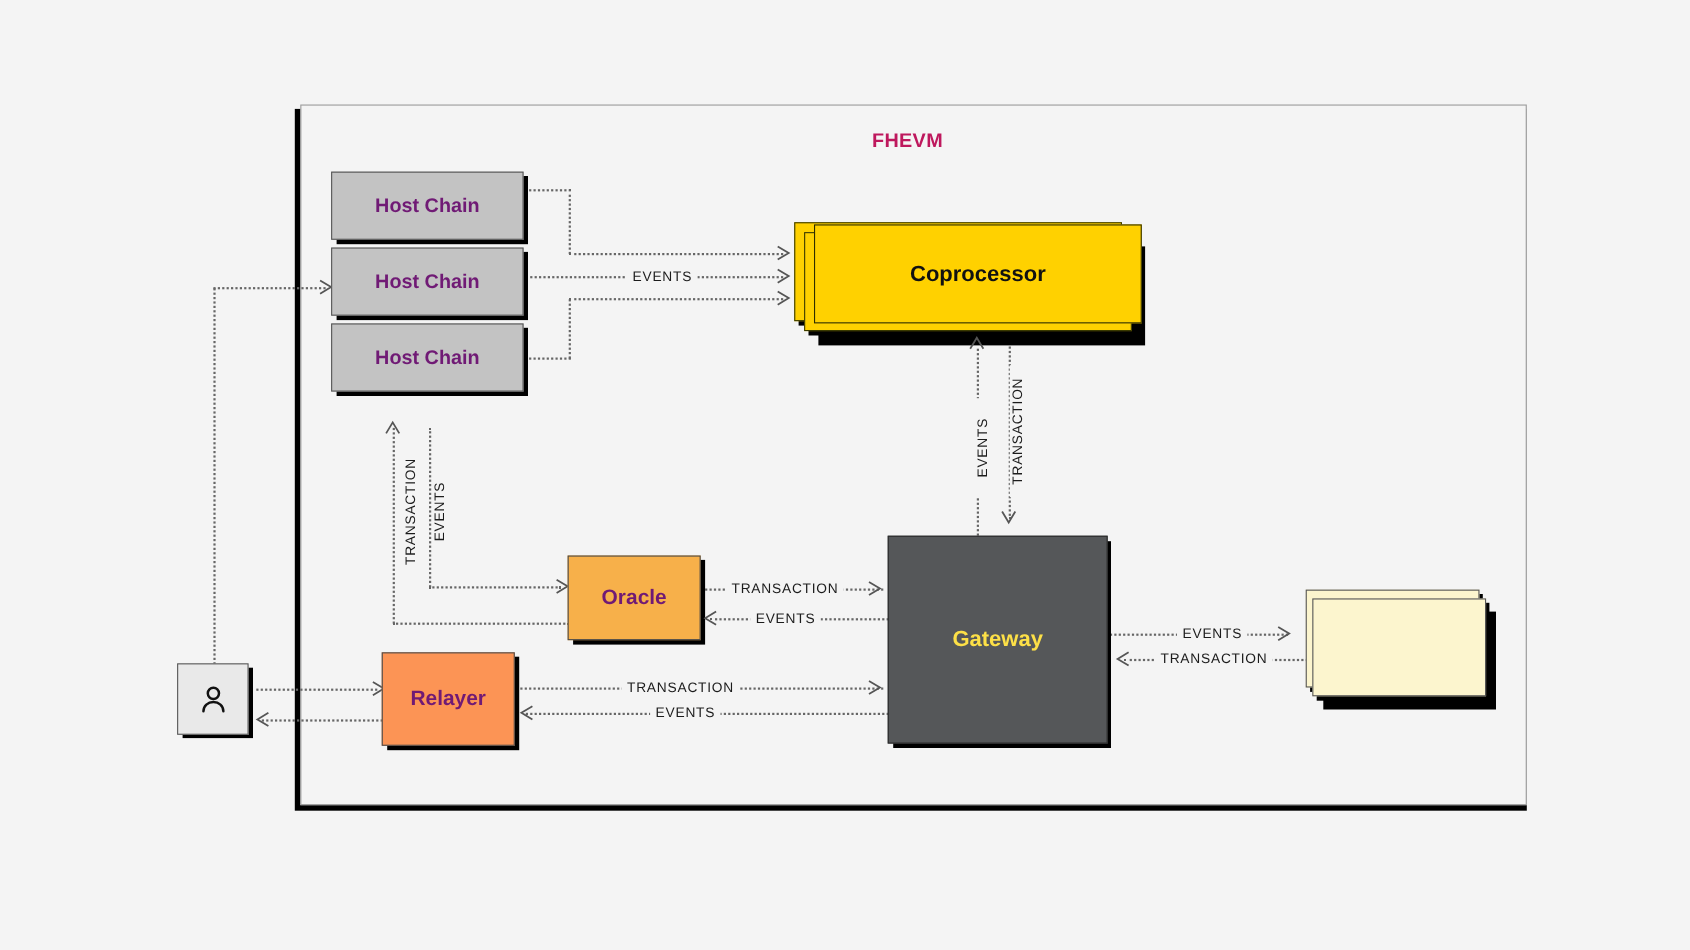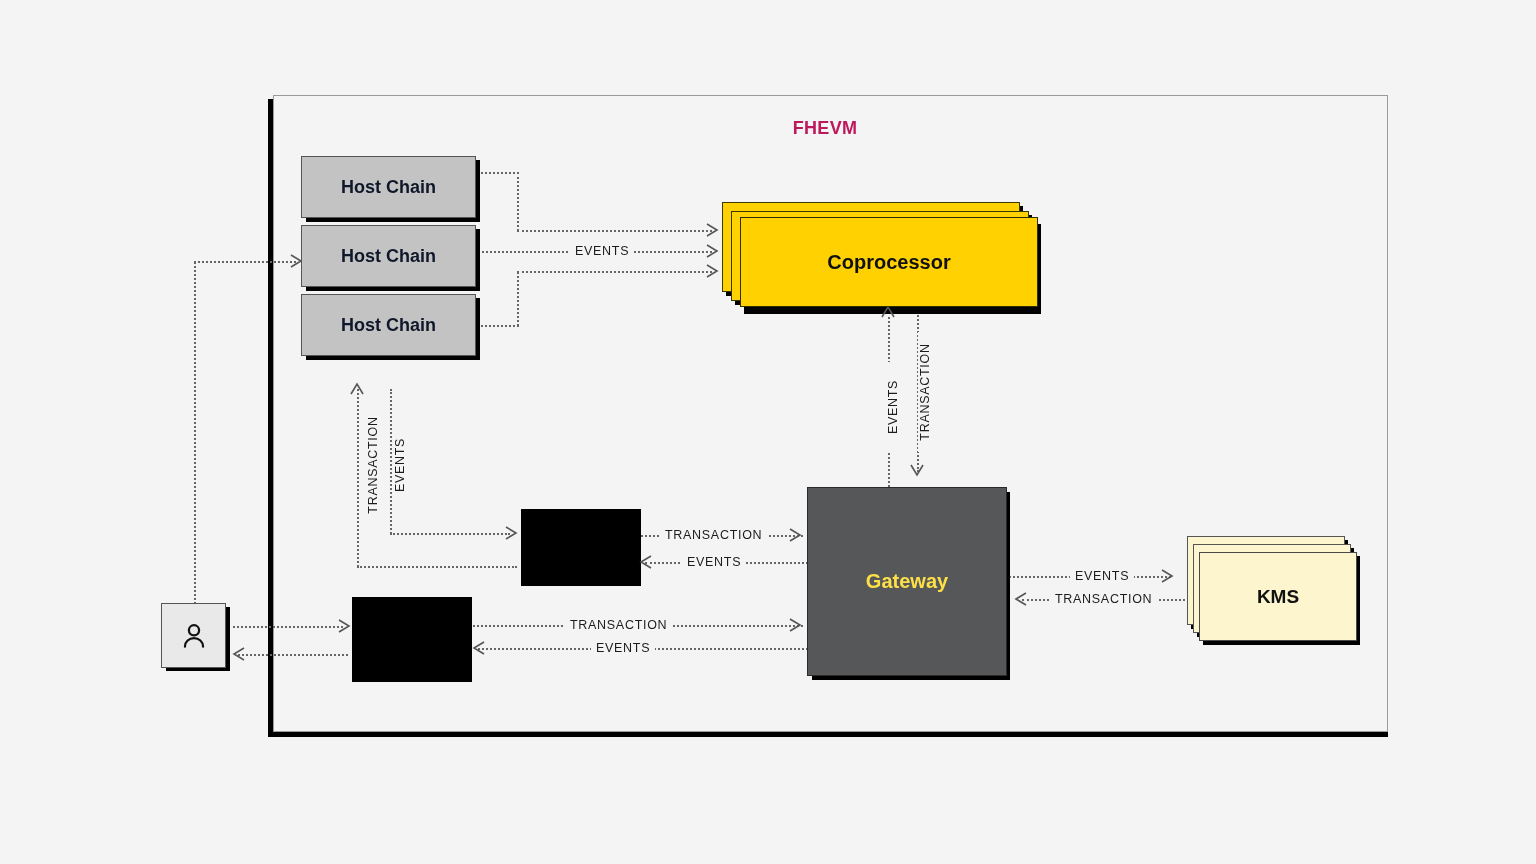--- a/index.html
+++ b/index.html
@@ -55,21 +55,21 @@
   }
 
   
   .node {
     position: absolute;
     box-sizing: border-box;
     display: flex;
     align-items: center;
     justify-content: center;
     font-weight: bold;
-    color: #0f172a;
+    color: #701a75;
     border: 1.5px solid #4a4a4a;
     z-index: 5;
   }
 
   
   .hard-shadow {
     position: absolute;
     background: #000;
     z-index: 3;
   }
@@ -220,41 +220,44 @@
   <div class="hard-shadow" style="left:306px;top:298px;width:174px;height:62px;"></div>
   <div class="node hostchain" style="left:301px;top:294px;width:175px;height:62px;">
     <span>Host Chain</span>
   </div>
 
   <div class="hard-shadow" style="left:726px;top:206px;width:297px;height:90px;"></div>
   <div class="copro-layer" style="left:722px;top:202px;width:298px;height:90px;"></div>
   <div class="hard-shadow" style="left:735px;top:215px;width:297px;height:90px;"></div>
   <div class="copro-layer" style="left:731px;top:211px;width:298px;height:90px;"></div>
   <div class="hard-shadow" style="left:744px;top:224px;width:297px;height:90px;"></div>
-  <div class="copro-front" style="left:740px;top:217px;width:298px;height:90px;justify-content:center;">
+  <div class="copro-front" style="left:740px;top:204px;width:298px;height:90px;justify-content:center;">
     <span>Coprocessor</span>
   </div>
 
   <div class="hard-shadow" style="left:521px;top:509px;width:120px;height:77px;"></div>
+  <div class="node oracle" style="left:516px;top:505px;width:121px;height:77px;">
+    <span>Oracle</span>
+  </div>
 
   <div class="hard-shadow" style="left:352px;top:597px;width:120px;height:85px;"></div>
+  <div class="node relayer" style="left:347px;top:593px;width:121px;height:85px;">
+    <span>Relayer</span>
+  </div>
 
   <div class="hard-shadow" style="left:812px;top:492px;width:198px;height:188px;"></div>
   <div class="node gateway" style="left:807px;top:487px;width:200px;height:189px;">
     <span>Gateway</span>
   </div>
 
   <div class="hard-shadow" style="left:1191px;top:540px;width:157px;height:89px;"></div>
   <div class="kms-layer" style="left:1187px;top:536px;width:158px;height:89px;"></div>
   <div class="hard-shadow" style="left:1197px;top:548px;width:157px;height:89px;"></div>
   <div class="kms-layer" style="left:1193px;top:544px;width:158px;height:89px;"></div>
   <div class="hard-shadow" style="left:1203px;top:556px;width:157px;height:89px;"></div>
-  <div class="kms-front" style="left:1199px;top:552px;width:158px;height:89px;">
-    <span>KMS</span>
-  </div>
 
   <div class="hard-shadow" style="left:166px;top:607px;width:64px;height:64px;"></div>
   <div class="user-box" style="left:161px;top:603px;width:65px;height:65px;">
     <svg width="34" height="34" viewBox="0 0 24 24">
       <circle cx="12" cy="8" r="3.6" fill="none" stroke="#111" stroke-width="1.6"></circle>
       <path d="M5.6 19.5c0-3.5 2.9-6 6.4-6s6.4 2.5 6.4 6" fill="none" stroke="#111" stroke-width="1.6" stroke-linecap="round"></path>
     </svg>
   </div>
   <div class="user-label" style="left:143px;top:641px;width:100px;">User</div>
 

